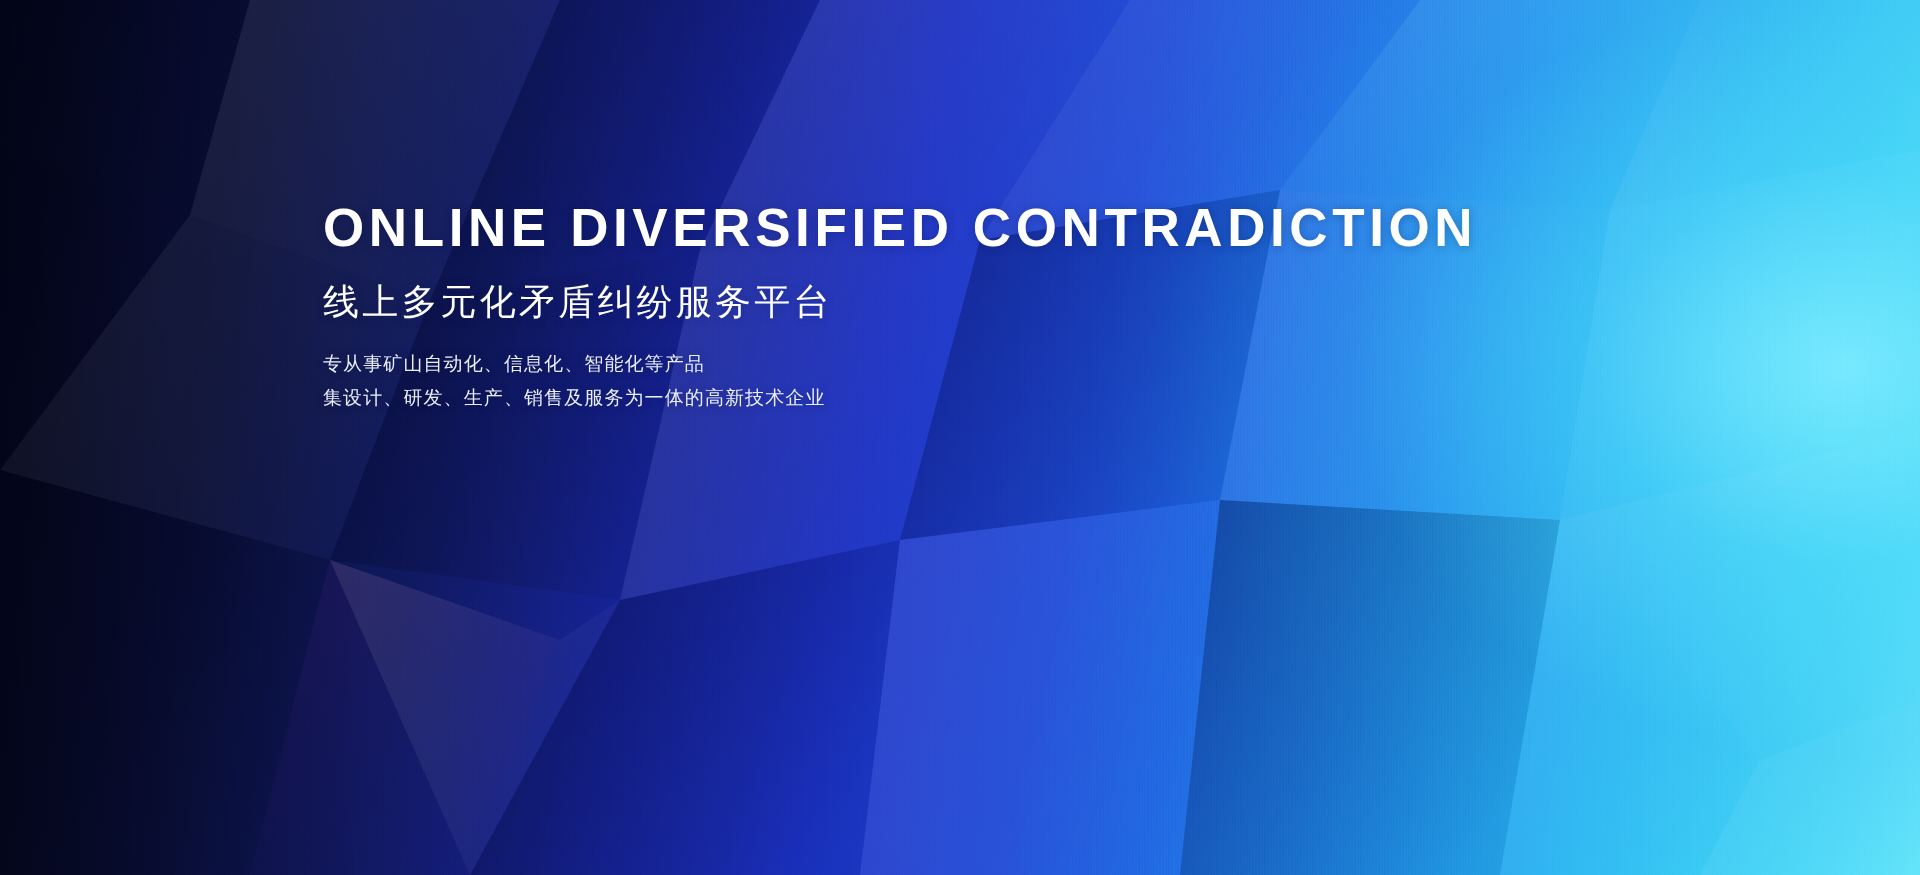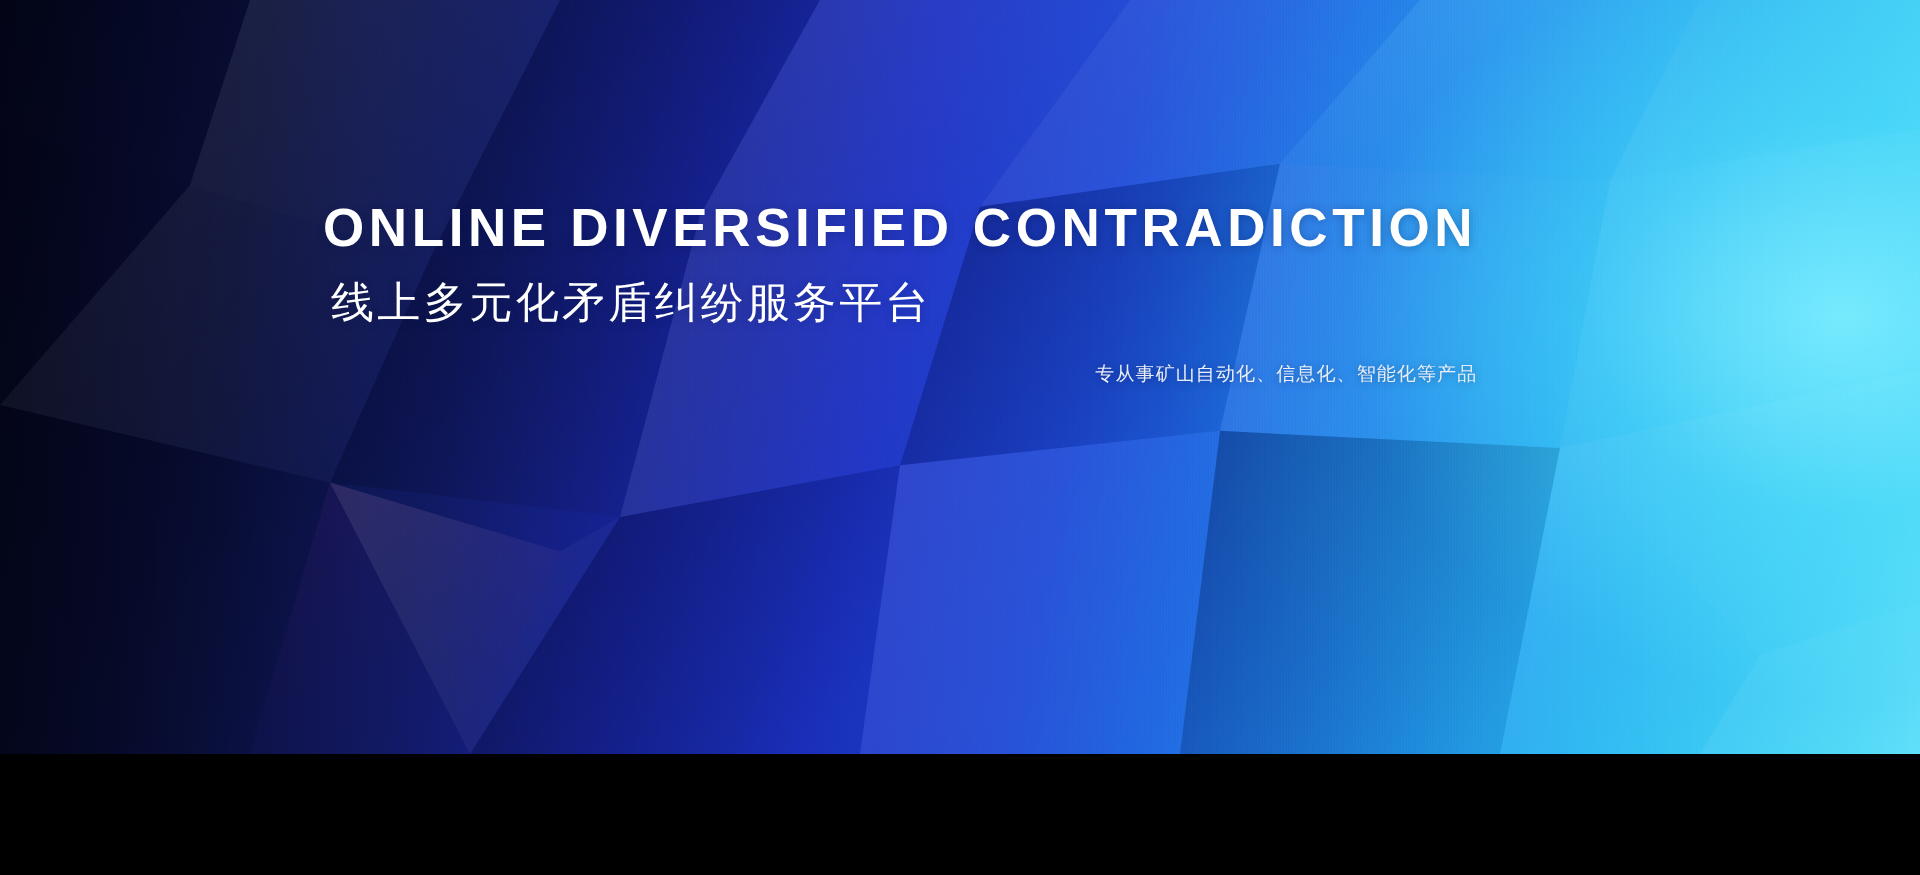--- a/index.html
+++ b/index.html
@@ -8,21 +8,21 @@
     padding: 0;
     background: #000;
   }
   body {
     font-family: "Liberation Sans", "DejaVu Sans", sans-serif;
   }
 
   .banner {
     position: relative;
     width: 1920px;
-    height: 754px;
+    height: 875px;
     overflow: hidden;
     
     background:
       radial-gradient(ellipse 900px 700px at 96% 42%,
           rgba(120, 235, 255, 0.95) 0%,
           rgba(70, 215, 250, 0.55) 28%,
           rgba(40, 170, 240, 0.15) 55%,
           rgba(0, 0, 0, 0) 76%),
       linear-gradient(101deg,
           #060a2e 0%,
@@ -87,35 +87,34 @@
     font-size: 53px;
     line-height: 60px;
     font-weight: 700;
     letter-spacing: 4.6px;
     white-space: nowrap;
     text-shadow: 0 1px 10px rgba(0, 20, 70, 0.30);
   }
   .headline-line { display: block; }
 
   .subtitle {
-    margin: 18px 0 0 8px;
+    margin: 18px 0 0 0;
     color: #ffffff;
-    font-size: 43px;
+    font-size: 36px;
     line-height: 52px;
     font-weight: 300;
     letter-spacing: 3.2px;
     white-space: nowrap;
     text-shadow: 0 1px 10px rgba(0, 20, 70, 0.28);
   }
 
   .desc {
-    margin: 29px 0 0 0;
+    margin: 19px 0 0 0;
     padding: 0;
     list-style: none;
-    text-align: right;
   }
   .desc-line {
     color: #e9eef8;
     font-size: 19px;
     line-height: 34px;
     font-weight: 400;
     letter-spacing: 1.1px;
     white-space: nowrap;
     text-shadow: 0 1px 8px rgba(0, 15, 60, 0.35);
   }
@@ -184,16 +183,17 @@
   <div class="content">
 
     <h1 class="headline">
       <span class="headline-line">ONLINE DIVERSIFIED CONTRADICTION</span>
     </h1>
 
     <div class="subtitle">线上多元化矛盾纠纷服务平台</div>
 
     <ul class="desc">
       <li class="desc-line">专从事矿山自动化、信息化、智能化等产品</li>
+      <li class="desc-line">集设计、研发、生产、销售及服务为一体的高新技术企业</li>
     </ul>
 
   </div>
 </div>
 
 </body></html>

